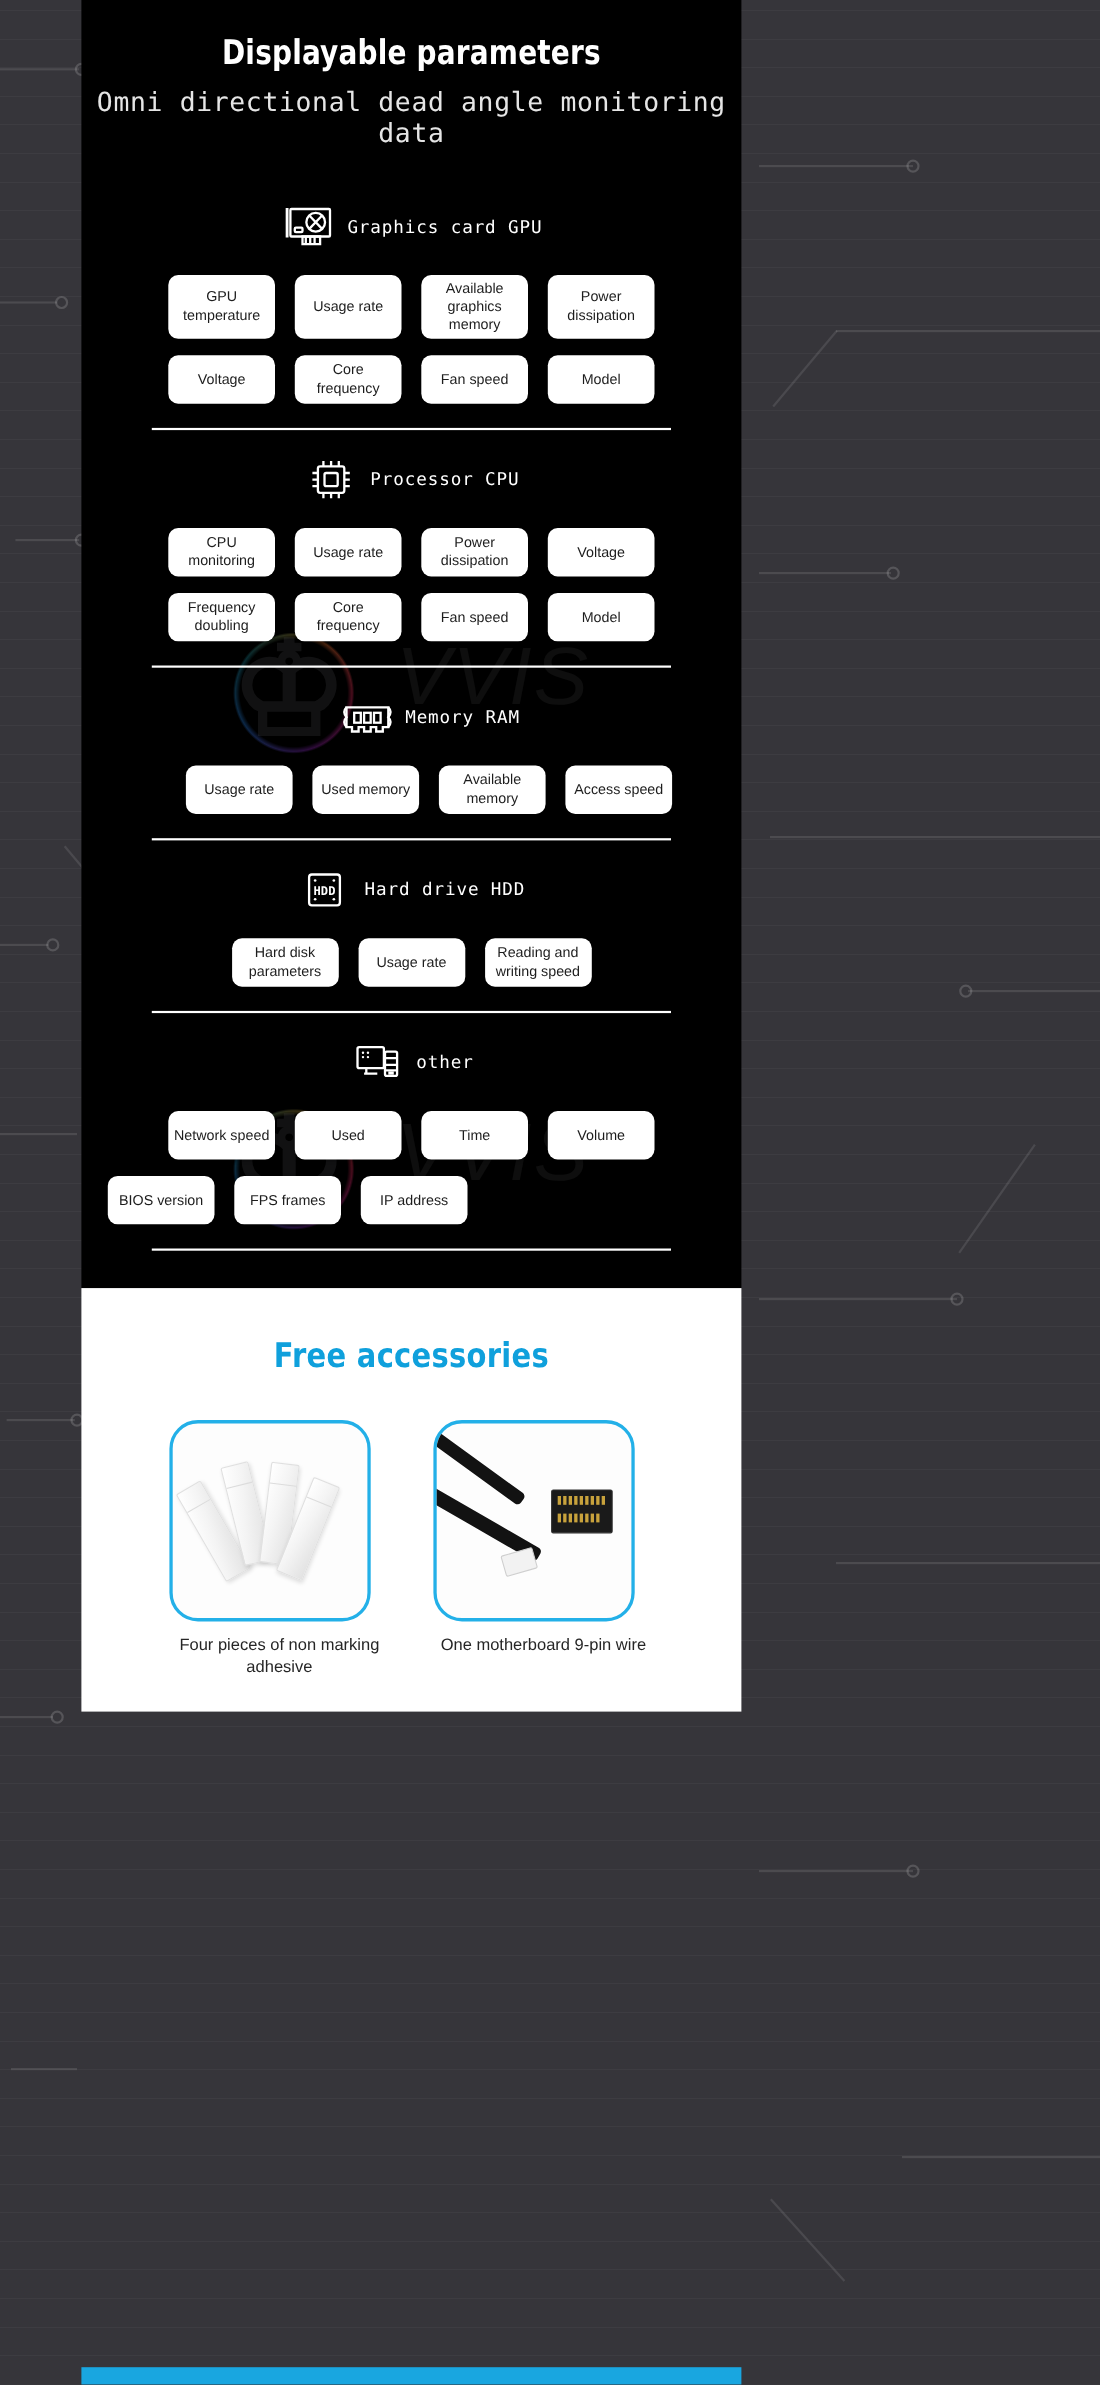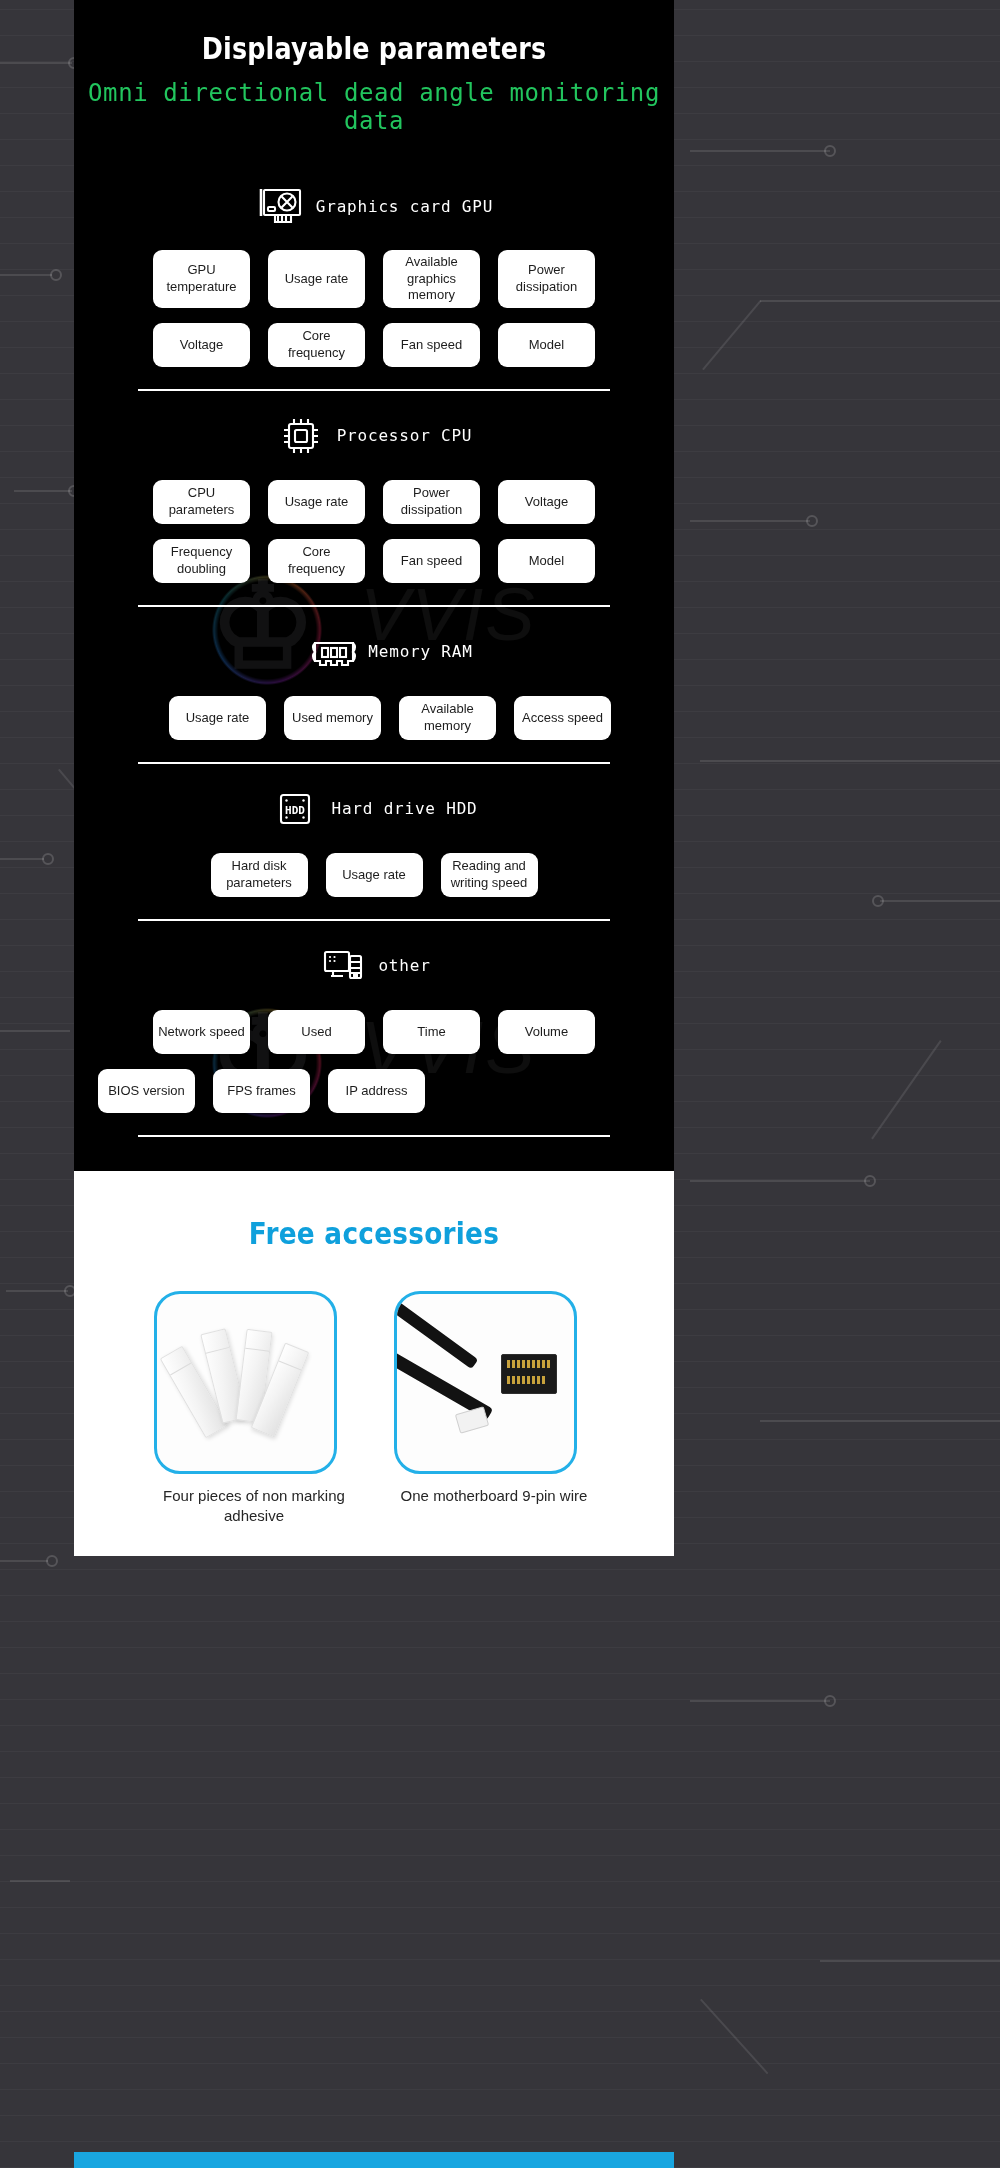--- a/index.html
+++ b/index.html
@@ -114,21 +114,21 @@
     font-size: 31px;
     font-weight: bold;
     letter-spacing: .2px;
     transform: scaleX(.82);
     font-family: "DejaVu Sans", sans-serif;
     position: relative;
     z-index: 3;
   }
   .title-sub {
     text-align: center;
-    color: #22c55e;
+    color: #e5e5e5;
     font-size: 24px;
     margin-top: 13px;
     letter-spacing: .6px;
     font-family: "DejaVu Sans Mono", monospace;
     position: relative;
     z-index: 3;
   }
 
   
   .section { position: relative; z-index: 3; }
@@ -373,21 +373,21 @@
               <path d="M18 11 V6 M25 11 V6 M32 11 V6"></path>
               <path d="M18 35 V40 M25 35 V40 M32 35 V40"></path>
               <path d="M13 17 H8 M13 23 H8 M13 29 H8"></path>
               <path d="M37 17 H42 M37 23 H42 M37 29 H42"></path>
             </svg>
           </span>
           <span class="sec-label">Processor CPU</span>
         </div>
         <div class="pill-rows">
           <div class="pill-row row-4">
-            <div class="pill w-lg">CPU parameters</div>
+            <div class="pill w-lg">CPU monitoring</div>
             <div class="pill w-lg">Usage rate</div>
             <div class="pill w-lg">Power dissipation</div>
             <div class="pill w-lg">Voltage</div>
           </div>
           <div class="pill-row row-4">
             <div class="pill w-lg">Frequency doubling</div>
             <div class="pill w-lg">Core frequency</div>
             <div class="pill w-lg">Fan speed</div>
             <div class="pill w-lg">Model</div>
           </div>

